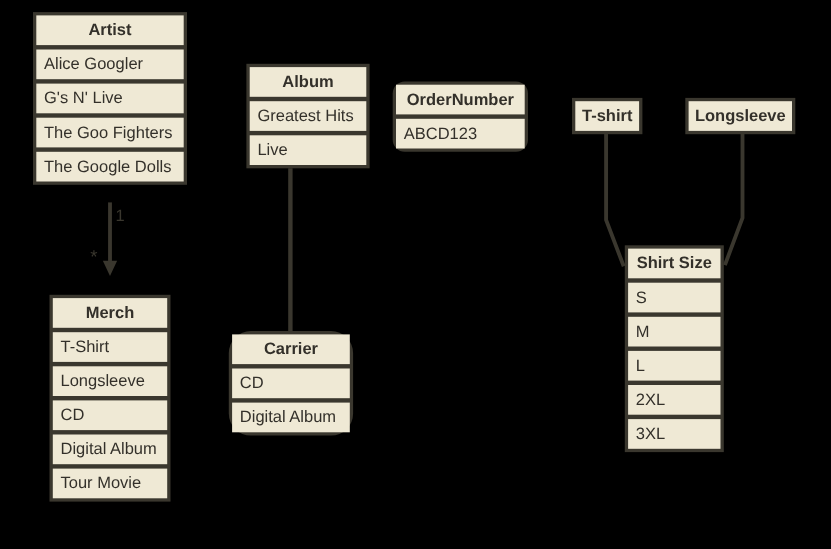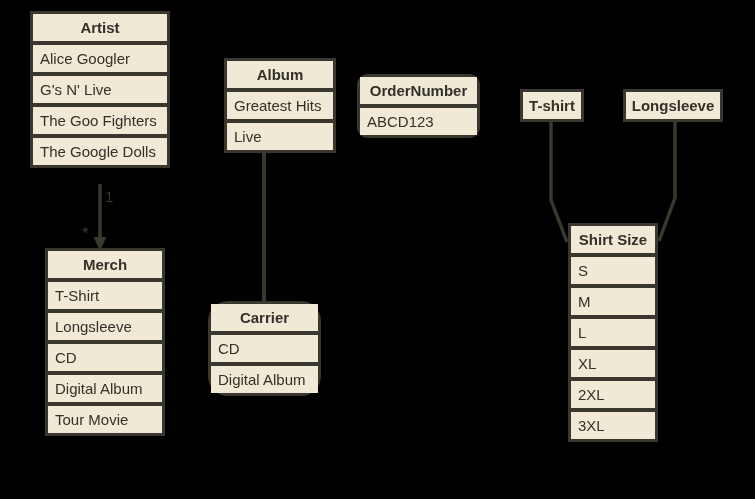--- a/index.html
+++ b/index.html
@@ -79,35 +79,34 @@
     <div class="entity" style="left: 357px; top: 74px; width: 123px; border-radius: 11px;">
       <div class="cell hdr">OrderNumber</div>
       <div class="cell">ABCD123</div>
     </div>
     <div class="entity" style="left: 520px; top: 89px; width: 64px;">
       <div class="cell hdr">T-shirt</div>
     </div>
     <div class="entity" style="left: 623px; top: 89px; width: 100px;">
       <div class="cell hdr">Longsleeve</div>
     </div>
-    <div class="entity" style="left: 45px; top: 248px; width: 120px; justify-content: flex-end;">
+    <div class="entity" style="left: 45px; top: 268px; width: 110px; justify-content: flex-end;">
       <div class="cell hdr">Merch</div>
       <div class="cell">T-Shirt</div>
       <div class="cell">Longsleeve</div>
       <div class="cell">CD</div>
       <div class="cell">Digital Album</div>
       <div class="cell">Tour Movie</div>
     </div>
     <div class="entity" style="left: 208px; top: 301px; width: 113px; border-radius: 20px;">
       <div class="cell hdr">Carrier</div>
       <div class="cell">CD</div>
       <div class="cell">Digital Album</div>
     </div>
     <div class="entity" style="left: 568px; top: 223px; width: 90px;">
       <div class="cell hdr">Shirt Size</div>
       <div class="cell">S</div>
       <div class="cell">M</div>
       <div class="cell">L</div>
-      <div class="cell">XL</div>
       <div class="cell">2XL</div>
       <div class="cell">3XL</div>
     </div>
   </div>
 
 </body></html>

